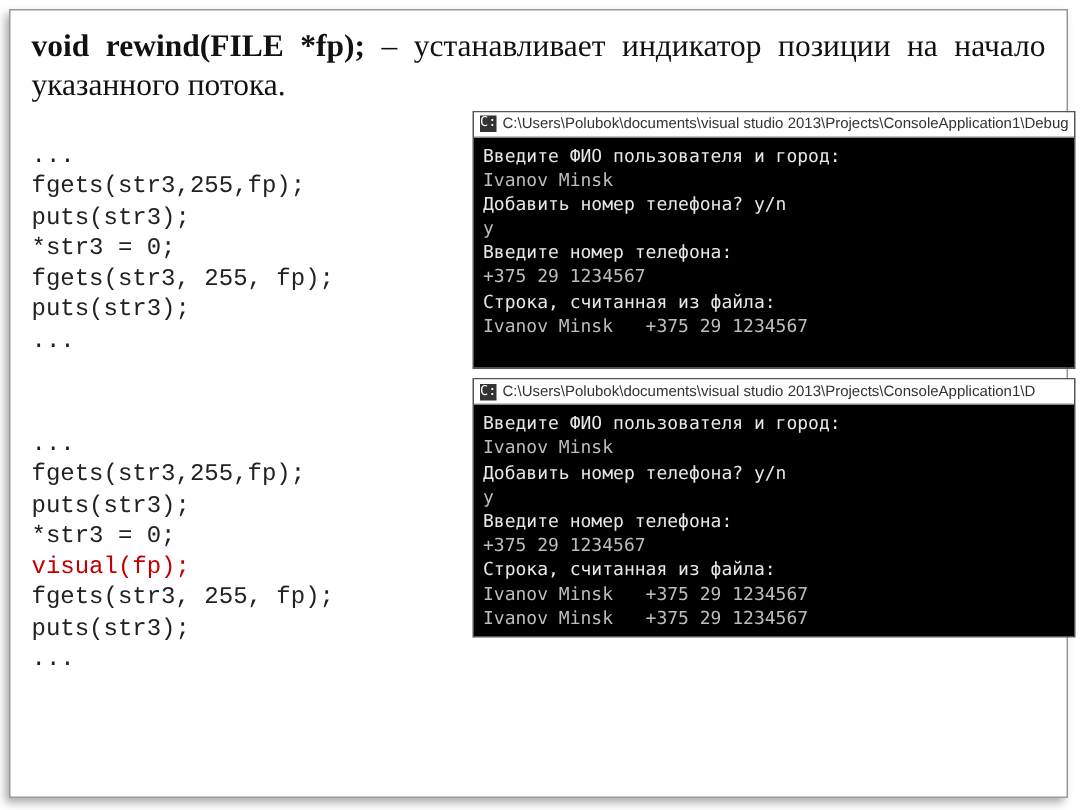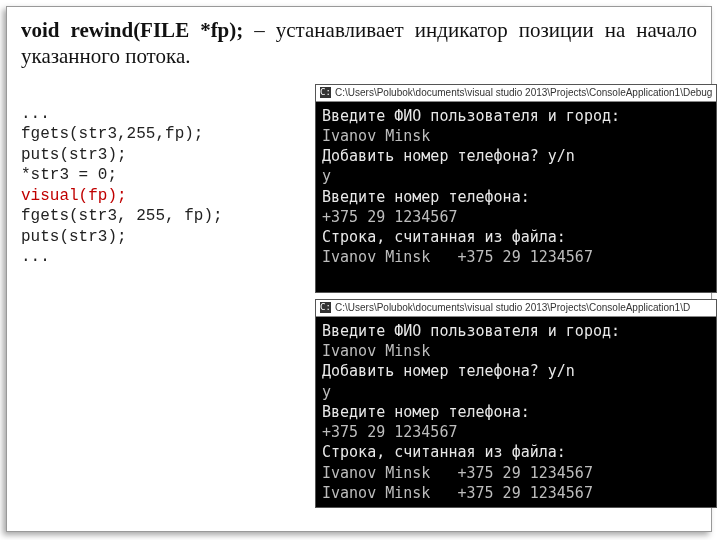--- a/index.html
+++ b/index.html
@@ -16,21 +16,21 @@
     box-shadow:-3px 3px 6px rgba(0,0,0,0.35);
     width:706px; height:526px;
     background:#fff;
     padding:10px 14px;
   }
   .heading {
     font-size:21px;
     color:#111;
     line-height:1.25;
     text-align:justify;
-    margin-bottom:14px;
+    margin-bottom:4px;
   }
   .heading .sig { font-weight:bold; }
   .cols { display:flex; gap:8px; }
   .left { width:286px; flex:none; }
   .right { flex:1; display:flex; flex-direction:column; gap:6px; }
   .code {
     font-family:Consolas,"Courier New",monospace;
     font-size:16px;
     line-height:1.28;
     color:#222;
@@ -52,21 +52,21 @@
   .tb-icon {
     width:11px; height:11px;
     background:#333; color:#fff;
     font-size:9px; line-height:11px;
     text-align:center;
     font-family:Consolas,monospace;
   }
   .term {
     background:#000;
     font-family:Consolas,"Lucida Console",monospace;
-    font-size:15px;
+    font-size:12px;
     line-height:1.35;
     padding:4px 6px;
     white-space:pre;
   }
   .w { color:#e8e8e8; }
   .g { color:#bdbdbd; }
   .block1 { margin-bottom:28px; }
 </style>
 </head>
 <body>
@@ -74,20 +74,28 @@
 <div class="outer">
 
   <p class="heading">
     <span class="sig">void rewind(FILE *fp);</span><span> – устанавливает индикатор позиции на начало указанного потока.</span>
   </p>
 
   <div class="cols">
 
     <div class="left">
 
+      <div class="code block1">
+<span>...</span>
+<span>fgets(str3,255,fp);</span>
+<span>puts(str3);</span>
+<span>*str3 = 0;</span>
+<span>fgets(str3, 255, fp);</span>
+<span>puts(str3);</span>
+<span>...</span></div>
 
       <div class="code">
 <span>...</span>
 <span>fgets(str3,255,fp);</span>
 <span>puts(str3);</span>
 <span>*str3 = 0;</span>
 <span class="red">visual(fp);</span>
 <span>fgets(str3, 255, fp);</span>
 <span>puts(str3);</span>
 <span>...</span></div>

